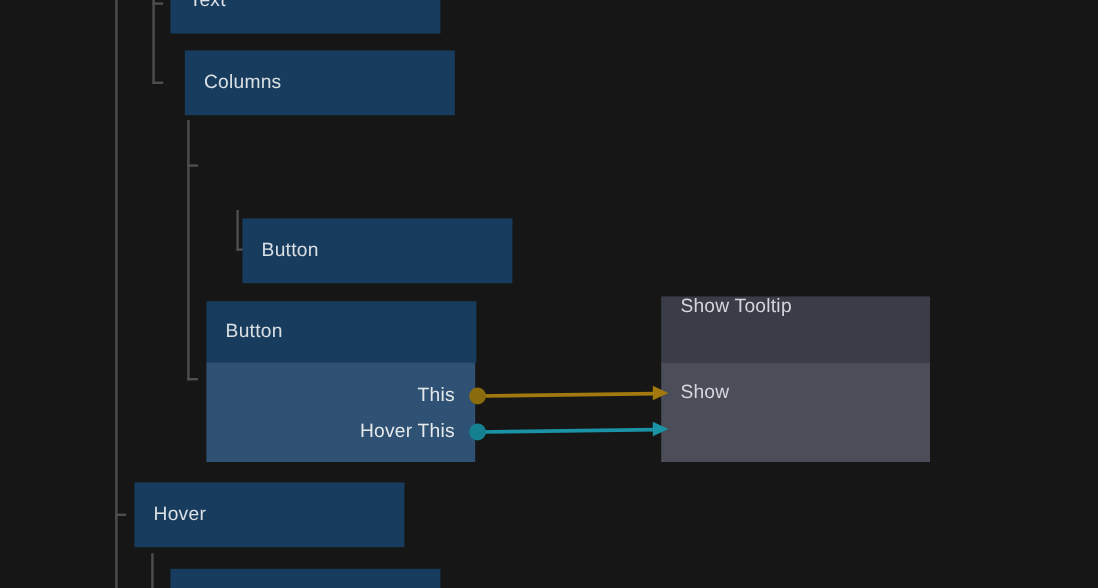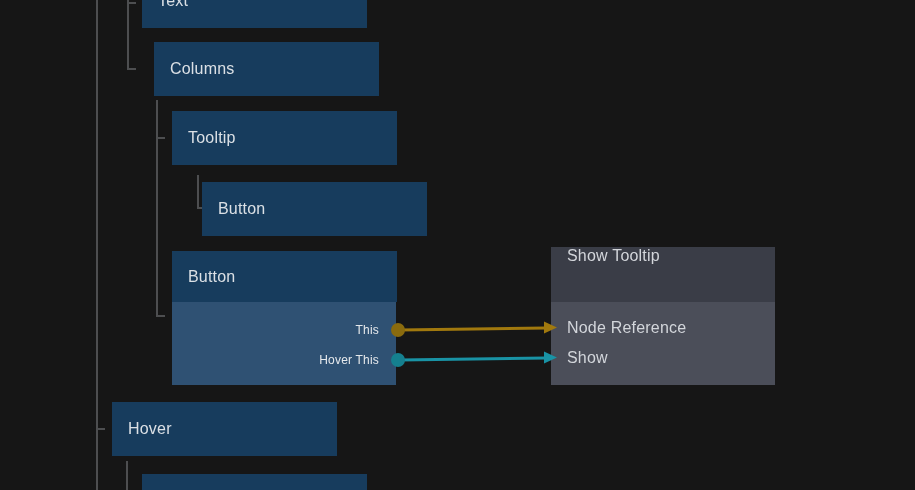--- a/index.html
+++ b/index.html
@@ -65,21 +65,21 @@
     padding-top: 13px;
     z-index: 2;
   }
   .port-row {
     height: 30px;
     display: flex;
     align-items: center;
     justify-content: flex-end;
     padding-right: 17px;
     color: #e6e9ec;
-    font-size: 12px;
+    font-size: 16px;
     letter-spacing: 0.2px;
   }
 
   
   .panel-header {
     position: absolute;
     left: 551px; top: 247px;
     width: 224px; height: 55px;
     background: #3a3d47;
     color: #d3d6db;
@@ -135,23 +135,20 @@
   <div class="tline vl-c"></div>
   <div class="tline tick-buttonn"></div>
   <div class="tline vl-d"></div>
 
   <div class="node node-text">
     <span>Text</span>
   </div>
   <div class="node node-columns">
     <span>Columns</span>
   </div>
-  <div class="node node-tooltip">
-    <span>Tooltip</span>
-  </div>
   <div class="node node-button-nested">
     <span>Button</span>
   </div>
   <div class="node node-button">
     <span>Button</span>
   </div>
 
   <div class="ports">
     <div class="port-row">
       <span>This</span>
@@ -166,23 +163,20 @@
   </div>
   <div class="node node-bottom">
     <span></span>
   </div>
 
   <div class="panel-header">
     <span>Show Tooltip</span>
   </div>
   <div class="panel-body">
     <div class="panel-row">
-      <span>Node Reference</span>
-    </div>
-    <div class="panel-row">
       <span>Show</span>
     </div>
   </div>
 
   <svg id="wires" viewBox="0 0 915 490" xmlns="http://www.w3.org/2000/svg">
     <line x1="400" y1="330" x2="546" y2="328" stroke-width="3" stroke="#a1790e"></line>
     <polygon points="544,321.5 557,327.5 544,333.5" fill="#a1790e"></polygon>
     <circle cx="398" cy="330" r="7" fill="#8a6b0e"></circle>
 
     <line x1="400" y1="360" x2="546" y2="358" stroke-width="3" stroke="#1993a5"></line>

